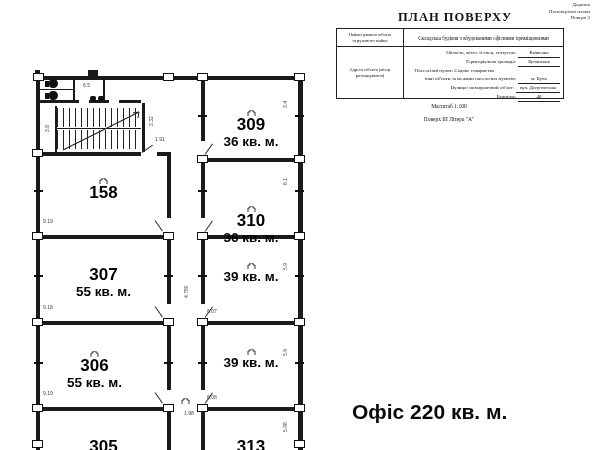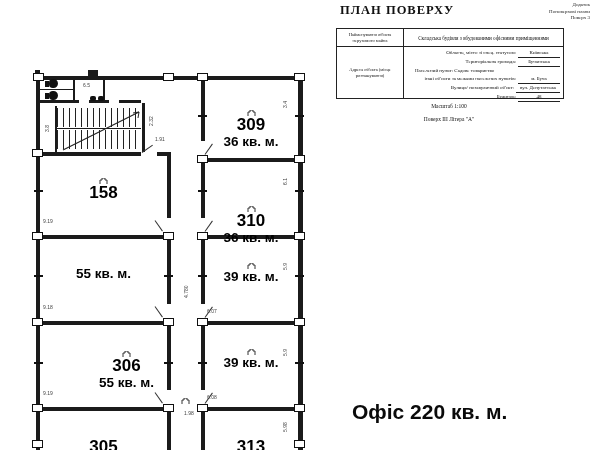--- a/index.html
+++ b/index.html
@@ -1,19 +1,19 @@
 <!DOCTYPE html>
 <html><head>
 <meta charset="utf-8">
 <style>
   html,body{margin:0;padding:0;}
   #page{position:relative;width:600px;height:450px;background:#fff;overflow:hidden;
         font-family:"Liberation Serif",serif;color:#111;}
   
-  .title{position:absolute;left:340px;top:3px;width:230px;
+  .title{position:absolute;left:340px;top:10px;width:230px;text-align:center;
          font-size:12.5px;font-weight:bold;letter-spacing:1px;}
   .corner-note{position:absolute;right:10px;top:2px;width:130px;text-align:right;
          font-size:5px;line-height:6.5px;color:#222;}
   
   .info-table{position:absolute;left:336px;top:28px;width:226px;border:1.2px solid #222;}
   .trow{display:flex;border-bottom:1px solid #222;}
   .trow:last-child{border-bottom:none;}
   .tlabel{width:62px;border-right:1px solid #222;font-size:4.5px;line-height:5.5px;
           display:flex;align-items:center;justify-content:center;text-align:center;padding:2px;}
   .tvalue{flex:1;font-size:5px;line-height:8px;padding:2px 3px;}
@@ -200,23 +200,24 @@
     <div class="tick" style="left:260px;top:205px;"></div>
     <div class="tick" style="left:260px;top:292px;"></div>
 
     <div class="room-label" style="left:5px;top:108px;width:127px;">
       <svg class="room-icon" width="9" height="6" viewBox="0 0 9 6">
           <path d="M1 6 V2 H3 V0 H6 V2 H8 V6" fill="none" stroke="#333" stroke-width="1"></path>
         </svg>
       <div class="room-number">158</div>
     </div>
     <div class="room-label" style="left:5px;top:196px;width:127px;">
+      <div class="room-number">307</div>
       <div class="room-area">55 кв. м.</div>
     </div>
-    <div class="room-label" style="left:5px;top:281px;width:109px;padding-left:32px;">
+    <div class="room-label" style="left:5px;top:281px;width:109px;">
       <svg class="room-icon" width="9" height="6" viewBox="0 0 9 6">
           <path d="M1 6 V2 H3 V0 H6 V2 H8 V6" fill="none" stroke="#333" stroke-width="1"></path>
         </svg>
       <div class="room-number">306</div>
       <div class="room-area">55 кв. м.</div>
     </div>
     <div class="room-label" style="left:5px;top:368px;width:127px;">
       <div class="room-number">305</div>
     </div>
     <div class="room-label" style="left:169px;top:40px;width:94px;">

